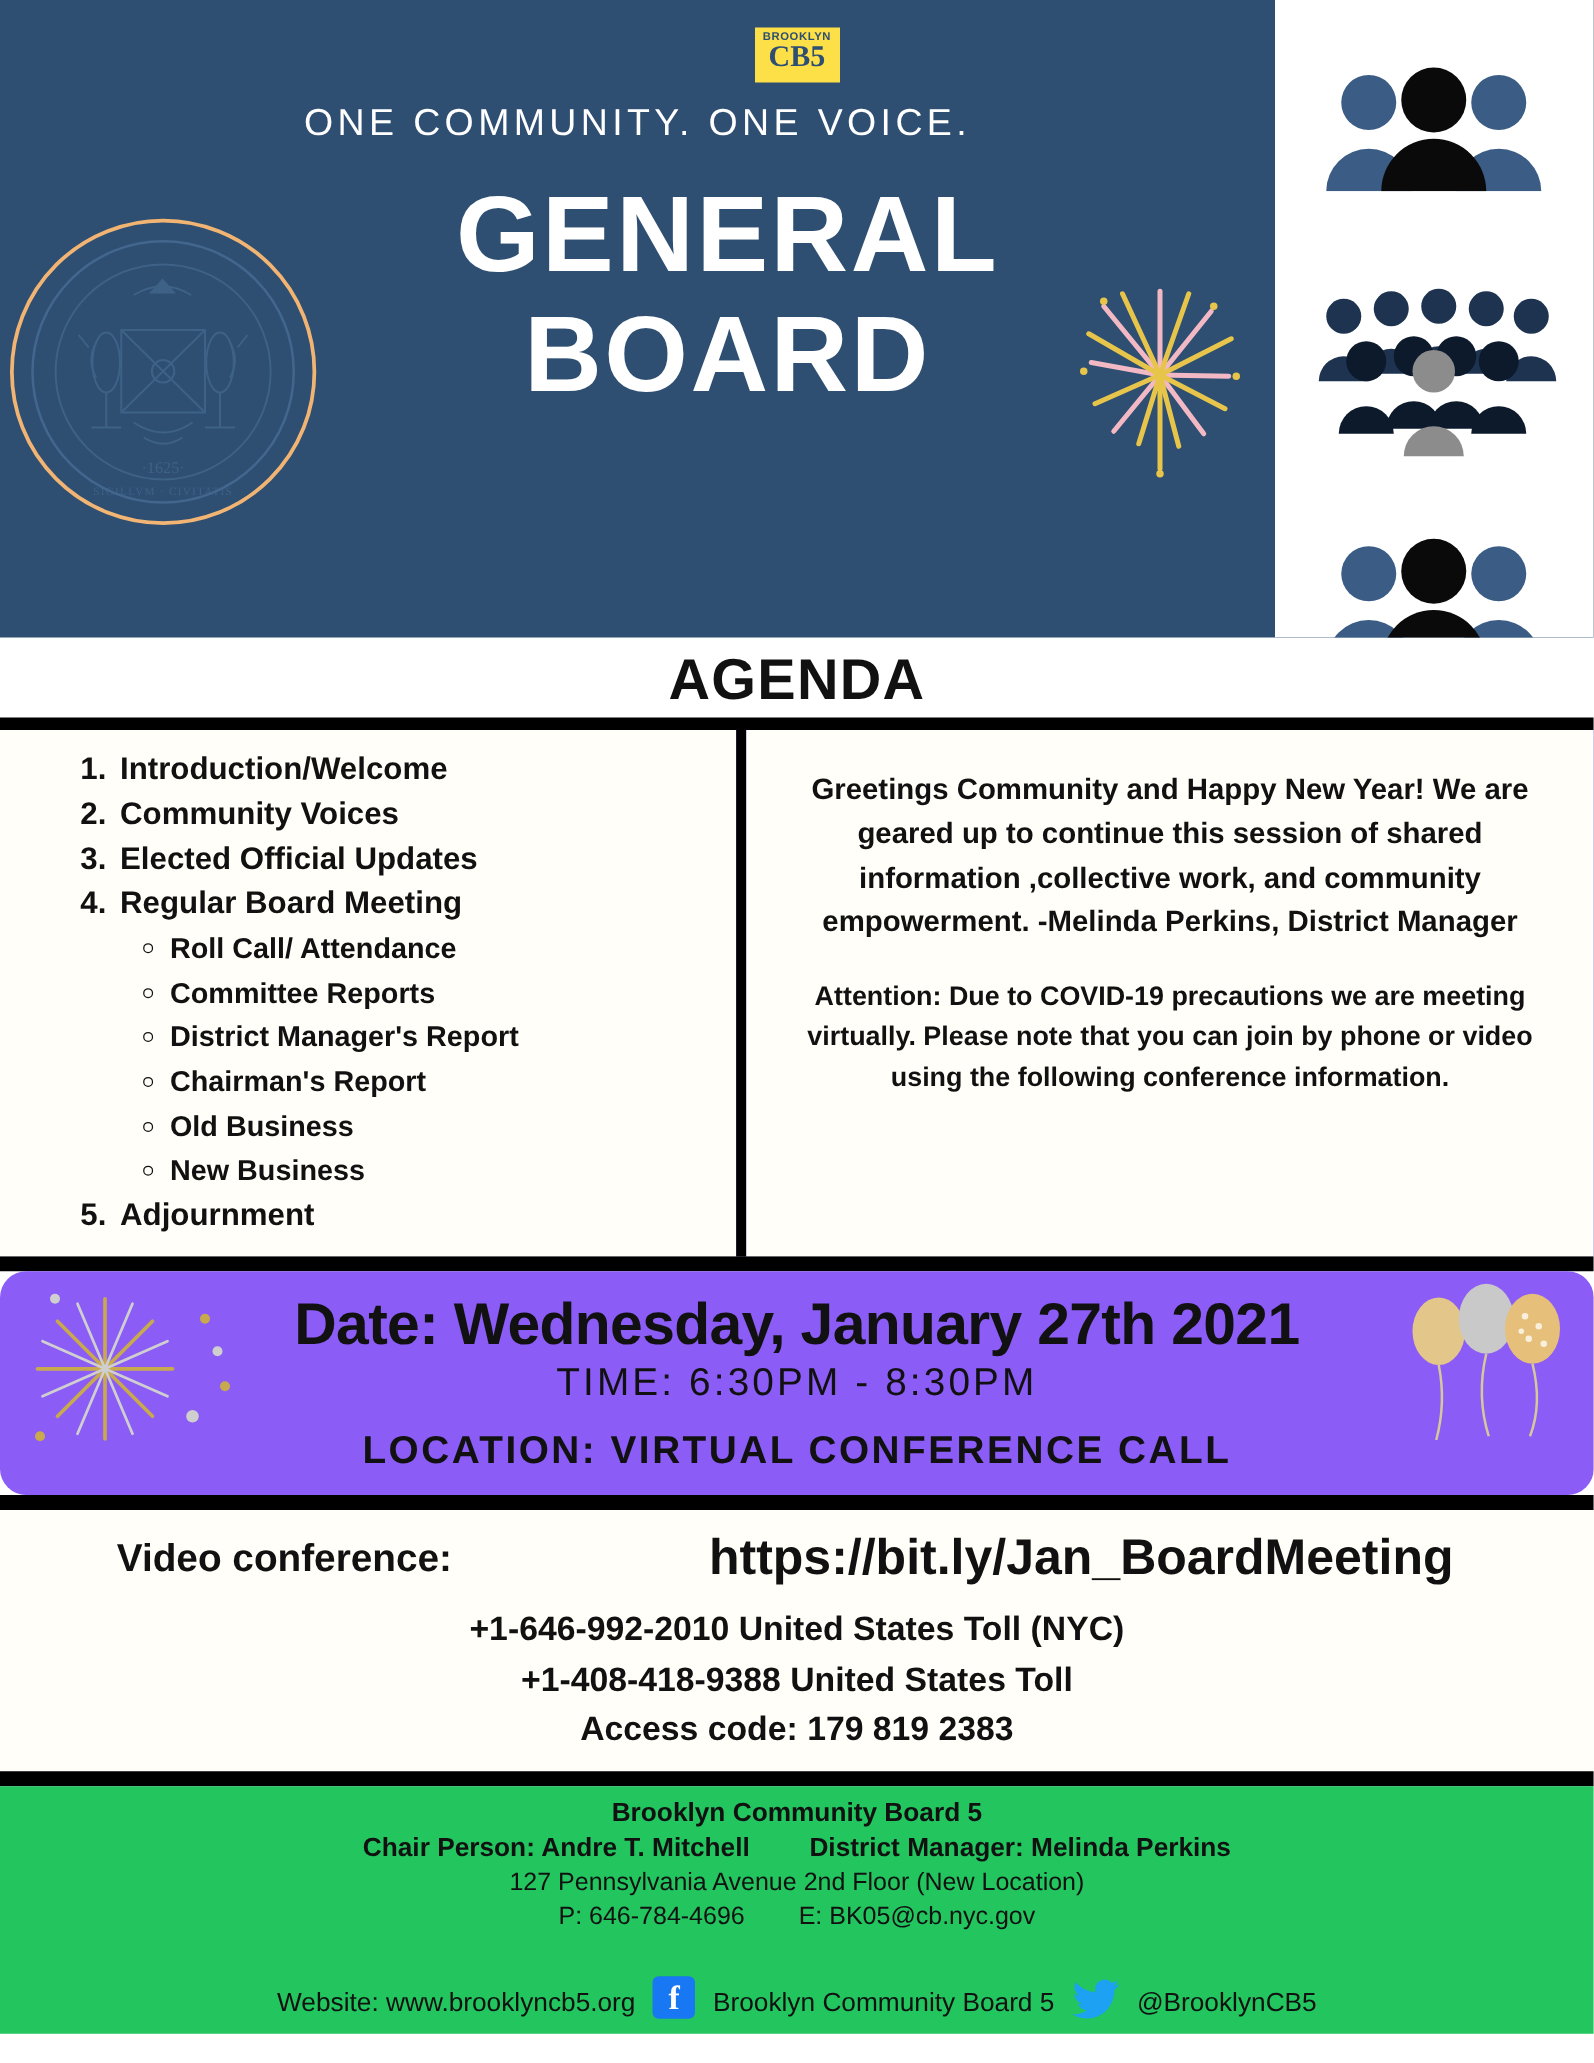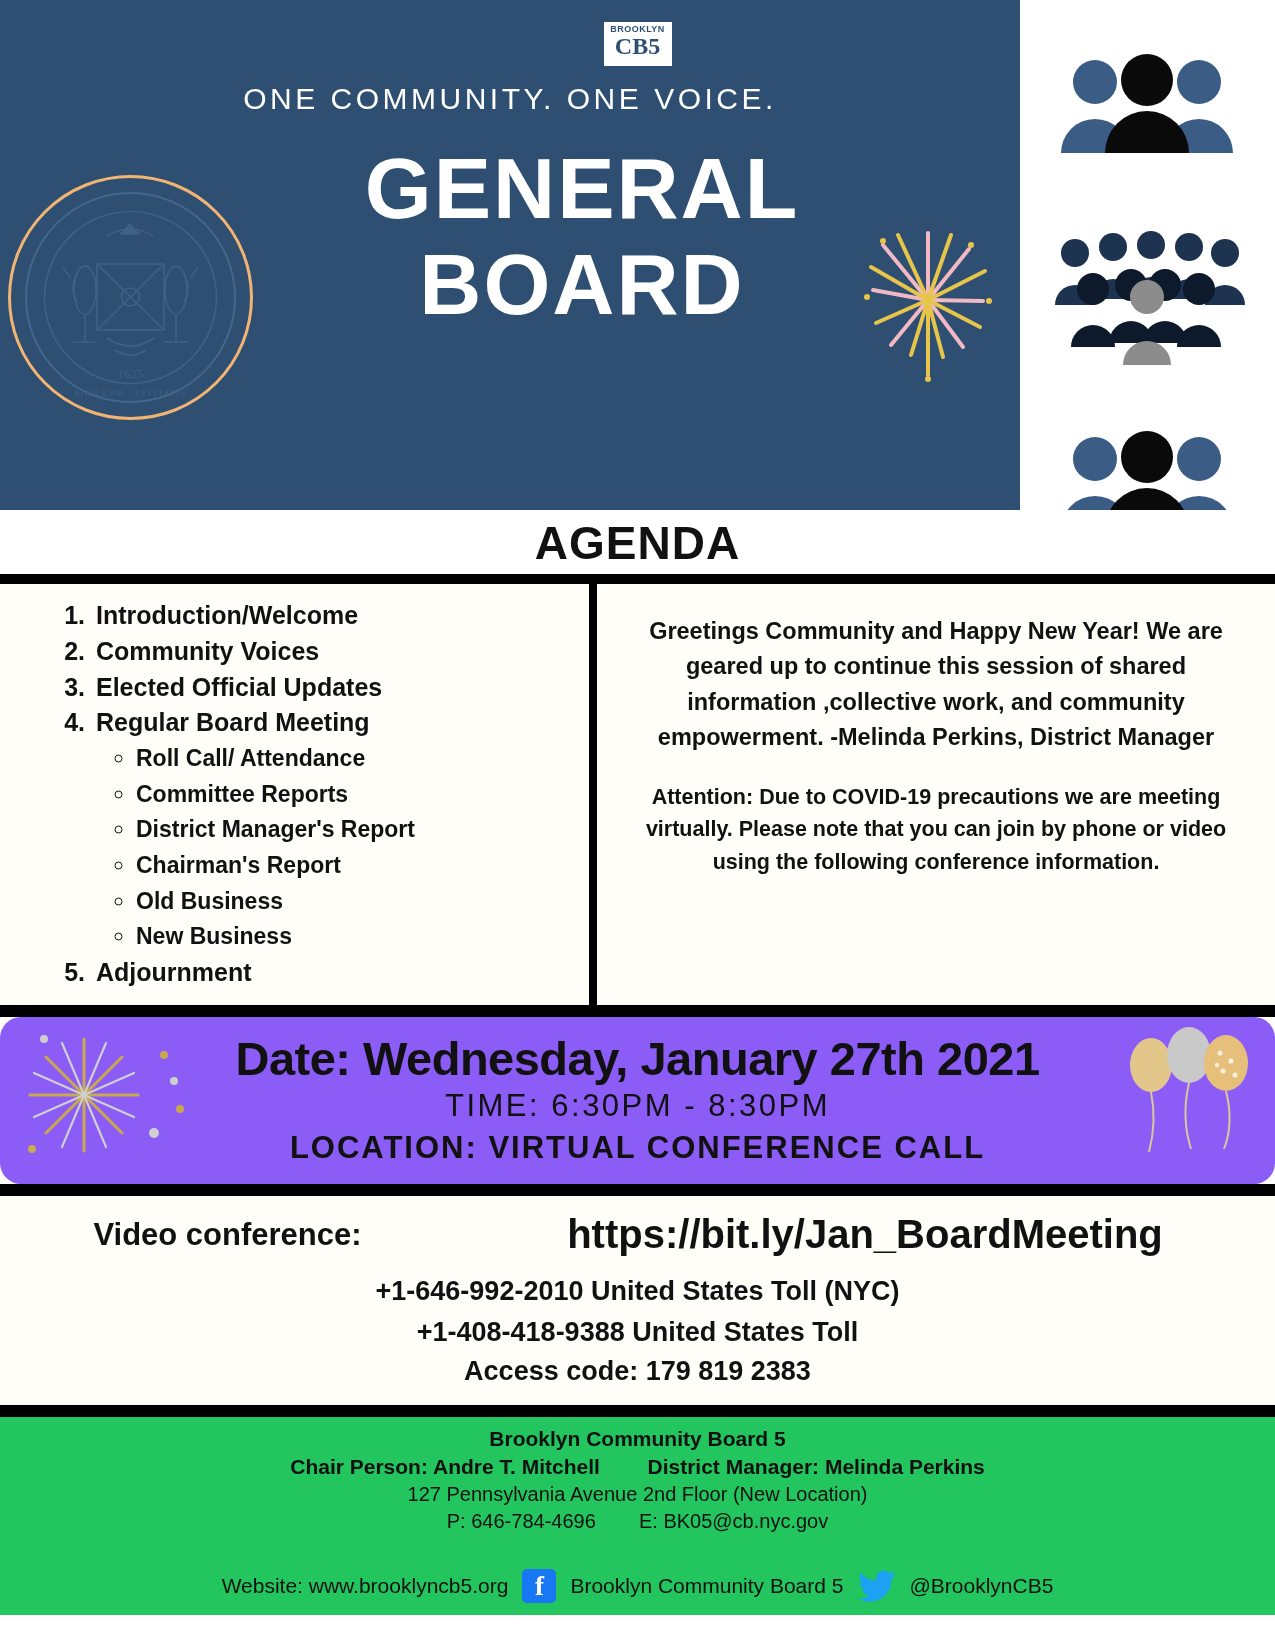--- a/index.html
+++ b/index.html
@@ -53,21 +53,21 @@
     border: 2px solid #44688f;
   }
   .seal svg { display:block; }
   .logo-box {
     position: absolute;
     left: 50%;
     transform: translateX(-50%);
     top: 22px;
     width: 68px;
     height: 44px;
-    background: #ffffff;
+    background: #fde047;
     text-align: center;
     line-height: 1;
     padding-top: 3px;
     box-sizing: border-box;
   }
   .logo-brooklyn {
     font-size: 9px;
     font-weight: bold;
     letter-spacing: .5px;
     color: #2e4f72;
@@ -195,21 +195,21 @@
   .time-line {
     font-size: 31px;
     letter-spacing: 2.5px;
     font-weight: 500;
     margin-top: 4px;
   }
   .loc-line {
     font-size: 31px;
     letter-spacing: 2px;
     font-weight: bold;
-    margin-top: 6px;
+    margin-top: 18px;
   }
   .sparkle-left { position:absolute; left: 14px; top: 8px; }
   .balloons-right { position:absolute; right: 10px; top: 4px; }
 
   
   .conf-band {
     width: 1275px;
     background: #fffef8;
     padding: 16px 0 18px 0;
     box-sizing: border-box;
@@ -250,21 +250,21 @@
     box-sizing: border-box;
   }
   .f-org { font-size: 21px; font-weight: bold; margin-bottom: 4px; }
   .f-people { font-size: 21px; font-weight: bold; margin-bottom: 4px; }
   .f-people .gap { display:inline-block; width: 36px; }
   .f-addr { font-size: 20px; margin-bottom: 4px; }
   .f-contact { font-size: 20px; margin-bottom: 6px; }
   .f-contact .gap { display:inline-block; width: 32px; }
   .f-social {
     display: flex;
-    align-items: center;
+    align-items: flex-end;
     justify-content: center;
     gap: 14px;
     font-size: 21px;
     margin-top: 36px;
   }
   .fb-icon {
     width: 34px; height: 34px; background: #1877f2; border-radius: 5px;
     color:#fff; font-family:"Liberation Serif", serif; font-weight:bold;
     font-size: 27px; line-height: 34px; text-align:center;
   }

